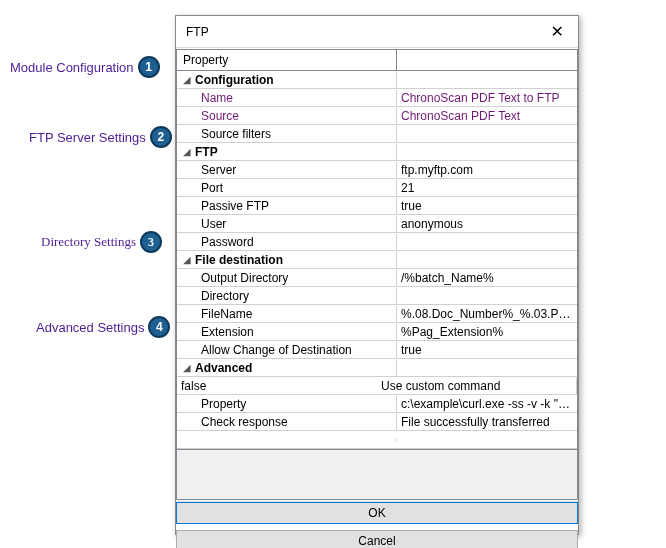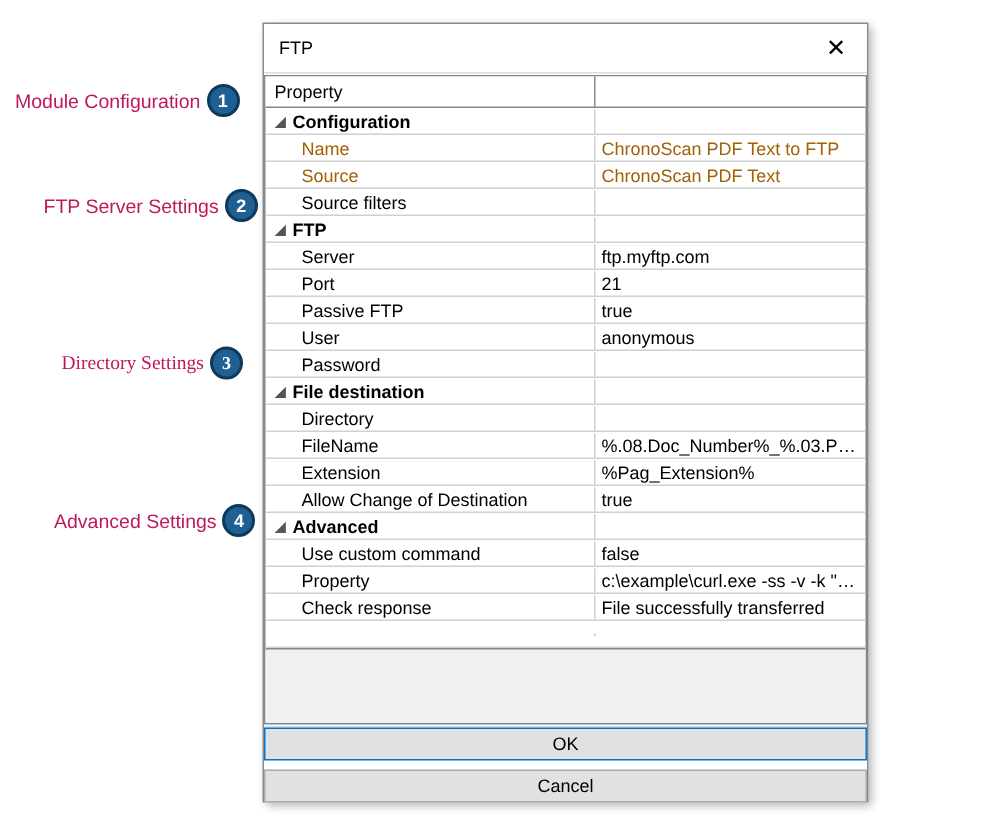--- a/index.html
+++ b/index.html
@@ -1,38 +1,38 @@
 <!DOCTYPE html>
 <html><head>
 <meta charset="utf-8">
 <style>
 * { box-sizing: border-box; margin: 0; padding: 0; }
 body { font-family: "Segoe UI", Tahoma, sans-serif; font-size: 12px; background: #fff; position: relative; width: 666px; height: 548px; }
 .annotations { position: absolute; left: 0; top: 0; }
 .annotation { display: flex; align-items: center; position: absolute; }
-.annotation-label { color: #be185d; font-size: 13px; white-space: nowrap; margin-right: 4px; }
+.annotation-label { color: #4c1d95; font-size: 13px; white-space: nowrap; margin-right: 4px; }
 .annotation-circle { width: 22px; height: 22px; border-radius: 50%; background: #1e6091; border: 2px solid #0d3a5c; color: #fff; font-weight: bold; font-size: 12px; display: flex; align-items: center; justify-content: center; }
 .dialog { position: absolute; left: 175px; top: 15px; width: 404px; height: 520px; background: #fff; border: 1px solid #888; box-shadow: 2px 2px 6px rgba(0,0,0,0.3); display: flex; flex-direction: column; }
 .titlebar { display: flex; justify-content: space-between; align-items: center; padding: 6px 10px; border-bottom: 1px solid #ddd; }
 .titlebar-title { font-size: 12px; }
 .close-btn { font-size: 16px; cursor: pointer; padding: 0 4px; }
 .grid-container { flex: 1; display: flex; flex-direction: column; border: 1px solid #828790; margin: 1px 0; }
 .grid-header { display: flex; background: #fff; border-bottom: 1px solid #828790; }
 .grid-header .col { padding: 3px 6px; border-right: 1px solid #828790; font-size: 12px; }
 .col-prop { width: 55%; }
 .col-val { width: 45%; border-right: none !important; }
 .grid-body { flex: 1; overflow: hidden; }
 .row { display: flex; border-bottom: 1px solid #d0d0d0; min-height: 18px; align-items: center; }
 .row .cell { padding: 1px 4px; font-size: 12px; overflow: hidden; white-space: nowrap; text-overflow: ellipsis; }
 .cell-prop { width: 55%; display: flex; align-items: center; border-right: 1px solid #d0d0d0; }
 .cell-val { width: 45%; }
 .group-row .cell-prop { font-weight: bold; }
 .expander { width: 12px; display: inline-block; text-align: center; font-size: 9px; color: #555; margin-right: 2px; }
 .indent { display: inline-block; width: 20px; }
-.readonly { color: #a16207; }
+.readonly { color: #701a75; }
 .grid-footer { height: 50px; background: #f0f0f0; border-top: 1px solid #828790; }
 .buttons { display: flex; justify-content: flex-end; gap: 6px; border-top: 1px solid #ddd; flex-direction: column; }
 .btn { min-width: 75px; padding: 3px 12px; font-size: 12px; background: #e1e1e1; border: 1px solid #adadad; cursor: pointer; }
 .btn.primary { border: 1px solid #0078d7; }
 </style>
 </head>
 <body>
 
 <div class="annotations" id="annotations">
     <div class="annotation" style="top: 56px; left: 10px;">
@@ -40,21 +40,21 @@
       <span class="annotation-circle">1</span>
     </div>
     <div class="annotation" style="top: 126px; left: 29px; text-align: center;">
       <span class="annotation-label">FTP Server Settings</span>
       <span class="annotation-circle">2</span>
     </div>
     <div class="annotation" style="top: 231px; left: 41px; font-family: Liberation Serif, serif;">
       <span class="annotation-label">Directory Settings</span>
       <span class="annotation-circle">3</span>
     </div>
-    <div class="annotation" style="top: 336px; left: 36px;">
+    <div class="annotation" style="top: 316px; left: 36px;">
       <span class="annotation-label">Advanced Settings</span>
       <span class="annotation-circle">4</span>
     </div>
   </div>
 
 <div class="dialog">
   <div class="titlebar">
     <span class="titlebar-title">FTP</span>
     <span class="close-btn">✕</span>
   </div>
@@ -135,20 +135,27 @@
         <div class="row group-row">
           <div class="cell cell-prop">
             <span class="expander">◢</span>
             <span>File destination</span>
           </div>
           <div class="cell cell-val"></div>
         </div>
         <div class="row">
           <div class="cell cell-prop">
             <span class="indent"></span>
+            <span>Output Directory</span>
+          </div>
+          <div class="cell cell-val">/%batch_Name%</div>
+        </div>
+        <div class="row">
+          <div class="cell cell-prop">
+            <span class="indent"></span>
             <span>Directory</span>
           </div>
           <div class="cell cell-val"></div>
         </div>
         <div class="row">
           <div class="cell cell-prop">
             <span class="indent"></span>
             <span>FileName</span>
           </div>
           <div class="cell cell-val">%.08.Doc_Number%_%.03.Pag_Number%_of...</div>
@@ -168,25 +175,25 @@
           <div class="cell cell-val">true</div>
         </div>
         <div class="row group-row">
           <div class="cell cell-prop">
             <span class="expander">◢</span>
             <span>Advanced</span>
           </div>
           <div class="cell cell-val"></div>
         </div>
         <div class="row">
+          <div class="cell cell-val">false</div>
           <div class="cell cell-prop">
             <span class="indent"></span>
             <span>Use custom command</span>
           </div>
-          <div class="cell cell-val">false</div>
         </div>
         <div class="row">
           <div class="cell cell-prop">
             <span class="indent"></span>
             <span>Property</span>
           </div>
           <div class="cell cell-val">c:\example\curl.exe -ss -v -k "sftp://%ftpserve...</div>
         </div>
         <div class="row">
           <div class="cell cell-prop">

